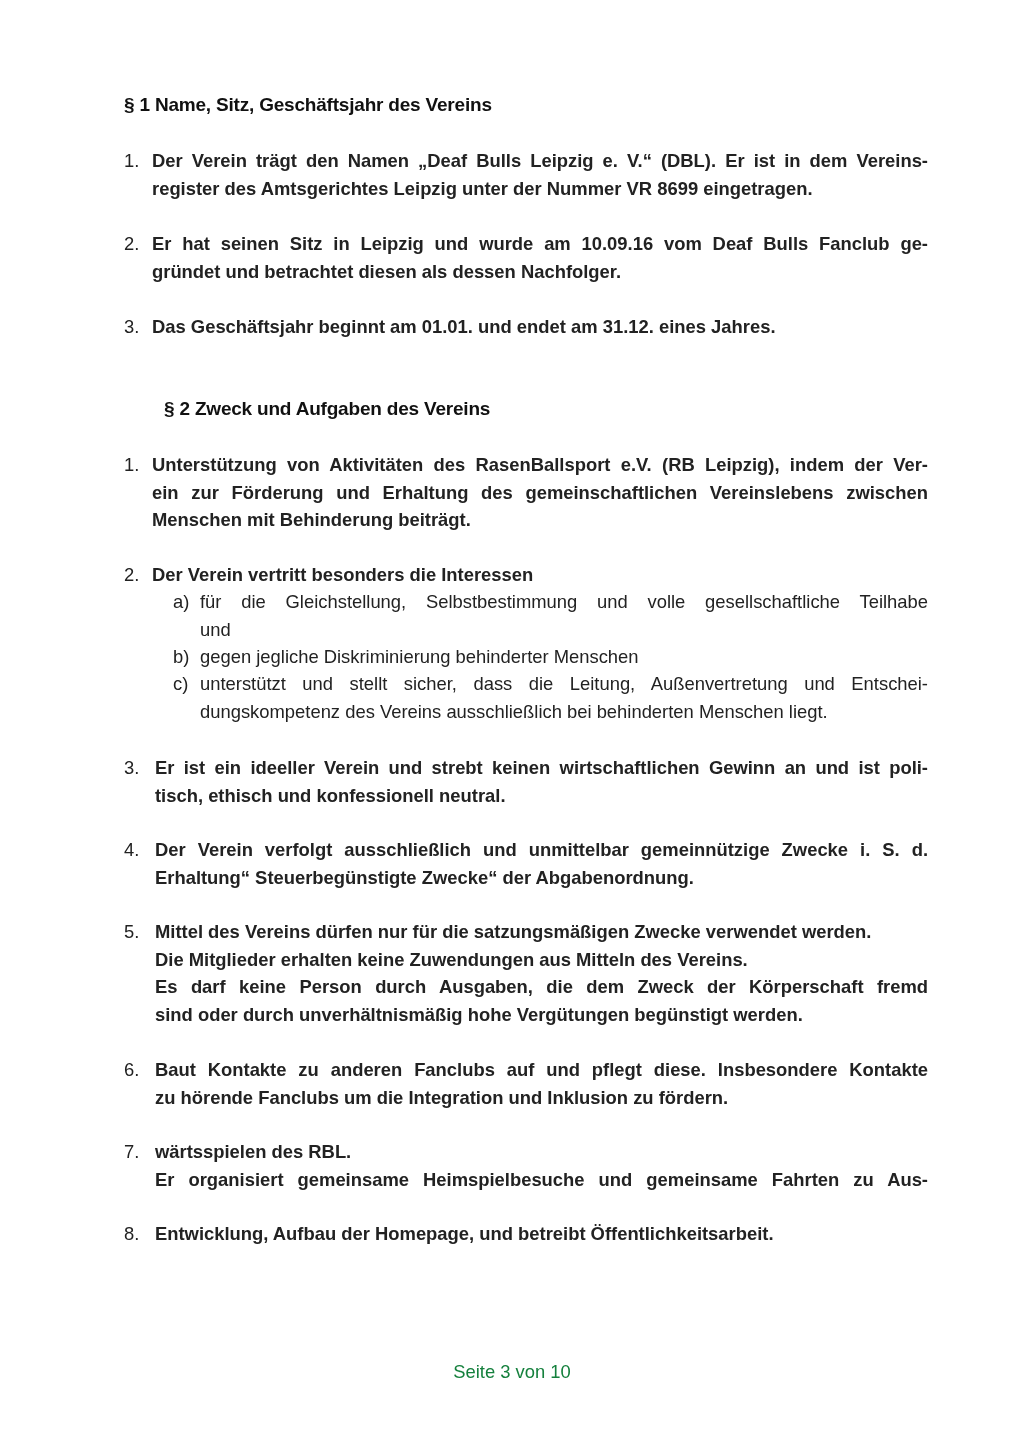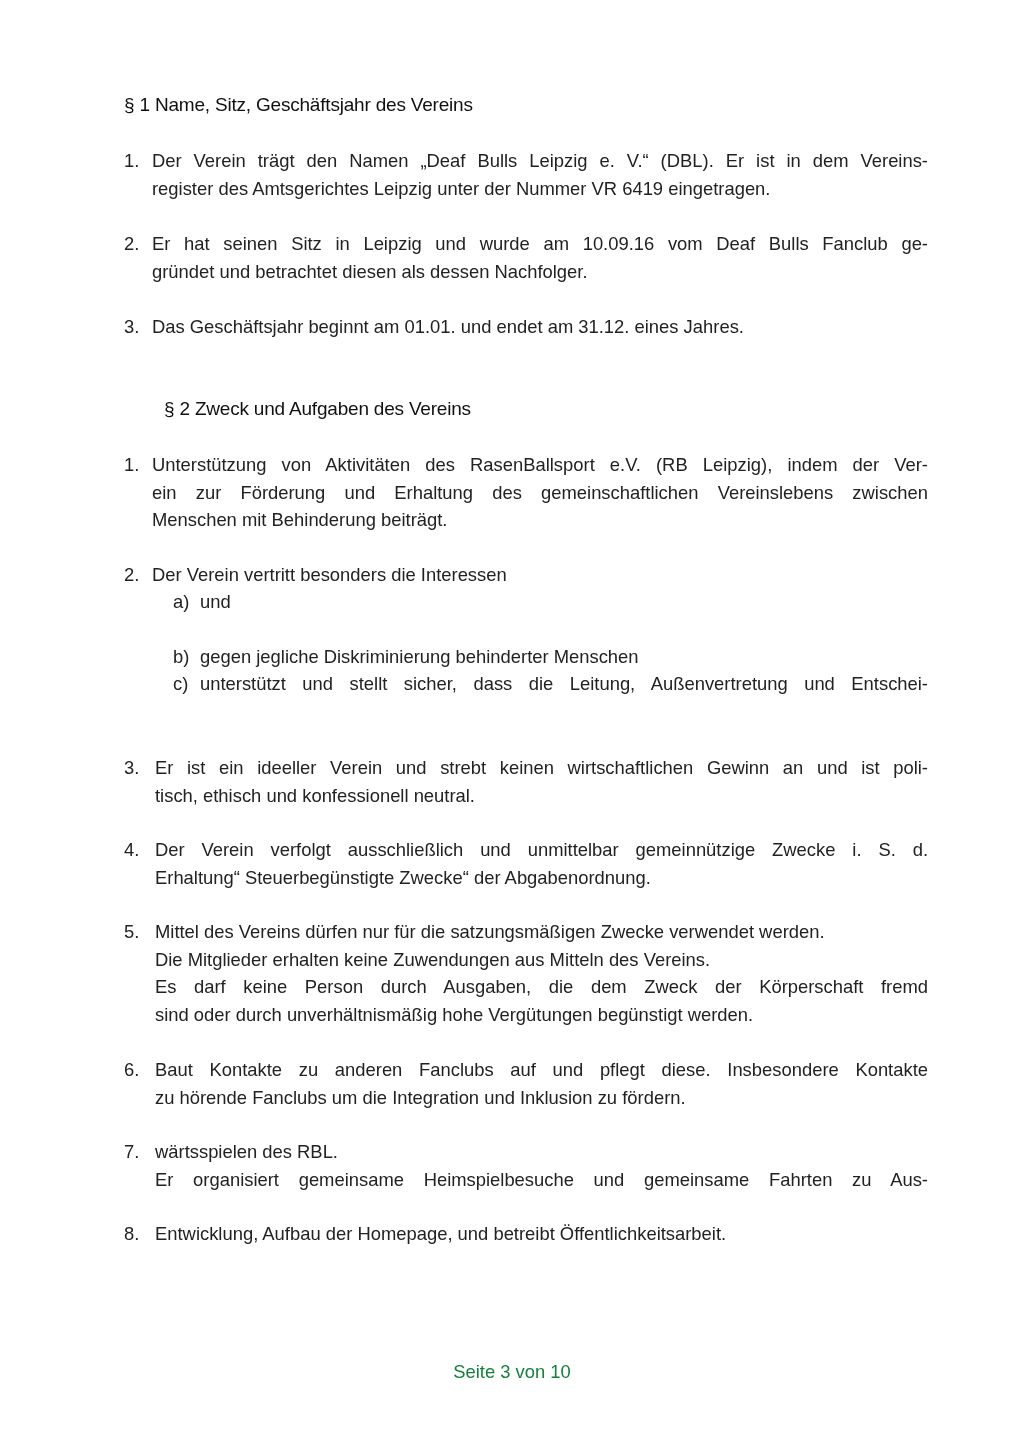--- a/index.html
+++ b/index.html
@@ -18,21 +18,21 @@
     .page {
       position: absolute;
       left: 0; top: 0;
       width: 1024px;
       height: 1448px;
       background: #ffffff;
     }
     .heading {
       position: absolute;
       left: 124px;
-      font-weight: normal;
+      font-weight: bold;
       font-size: 19px;
       letter-spacing: -0.2px;
       color: #111111;
       white-space: nowrap;
     }
     .item {
       position: absolute;
       left: 124px;
       width: 804px;
       font-size: 18.4px;
@@ -40,20 +40,21 @@
       color: #222222;
     }
     .item .num {
       position: absolute;
       left: 0;
       top: 0;
     }
     .item .body {
       margin-left: 28px;
       text-align: justify;
+      font-weight: bold;
     }
     .item.wide .body { margin-left: 31px; }
     .item .line {
       display: block;
       text-align: justify;
       text-align-last: justify;
       white-space: nowrap;
     }
     .item .line.last {
       text-align-last: left;
@@ -95,21 +96,21 @@
 <body>
 
 <div class="page">
 
   <div class="heading" style="top:94px;">§ 1 Name, Sitz, Geschäftsjahr des Vereins</div>
 
   <div class="item" style="top:147px;">
     <span class="num">1.</span>
     <div class="body">
       <span class="line">Der Verein trägt den Namen „Deaf Bulls Leipzig e. V.“ (DBL). Er ist in dem Vereins-</span>
-      <span class="line last">register des Amtsgerichtes Leipzig unter der Nummer VR 6419 eingetragen.</span>
+      <span class="line last">register des Amtsgerichtes Leipzig unter der Nummer VR 8699 eingetragen.</span>
     </div>
   </div>
 
   <div class="item" style="top:230px;">
     <span class="num">2.</span>
     <div class="body">
       <span class="line">Er hat seinen Sitz in Leipzig und wurde am 10.09.16 vom Deaf Bulls Fanclub ge-</span>
       <span class="line last">gründet und betrachtet diesen als dessen Nachfolger.</span>
     </div>
   </div>
@@ -135,35 +136,37 @@
   <div class="item" style="top:561px;">
     <span class="num">2.</span>
     <div class="body">
       <span class="line last">Der Verein vertritt besonders die Interessen</span>
     </div>
   </div>
 
   <div class="sub" style="top:588px;">
     <span class="letter">a)</span>
     <div class="body">
+      <span class="line">für die Gleichstellung, Selbstbestimmung und volle gesellschaftliche Teilhabe</span>
       <span class="line last">und</span>
     </div>
   </div>
 
   <div class="sub" style="top:643px;">
     <span class="letter">b)</span>
     <div class="body">
       <span class="line last">gegen jegliche Diskriminierung behinderter Menschen</span>
     </div>
   </div>
 
   <div class="sub" style="top:670px;">
     <span class="letter">c)</span>
     <div class="body">
       <span class="line">unterstützt und stellt sicher, dass die Leitung, Außenvertretung und Entschei-</span>
+      <span class="line last">dungskompetenz des Vereins ausschließlich bei behinderten Menschen liegt.</span>
     </div>
   </div>
 
   <div class="item wide" style="top:754px;">
     <span class="num">3.</span>
     <div class="body">
       <span class="line">Er ist ein ideeller Verein und strebt keinen wirtschaftlichen Gewinn an und ist poli-</span>
       <span class="line last">tisch, ethisch und konfessionell neutral.</span>
     </div>
   </div>

